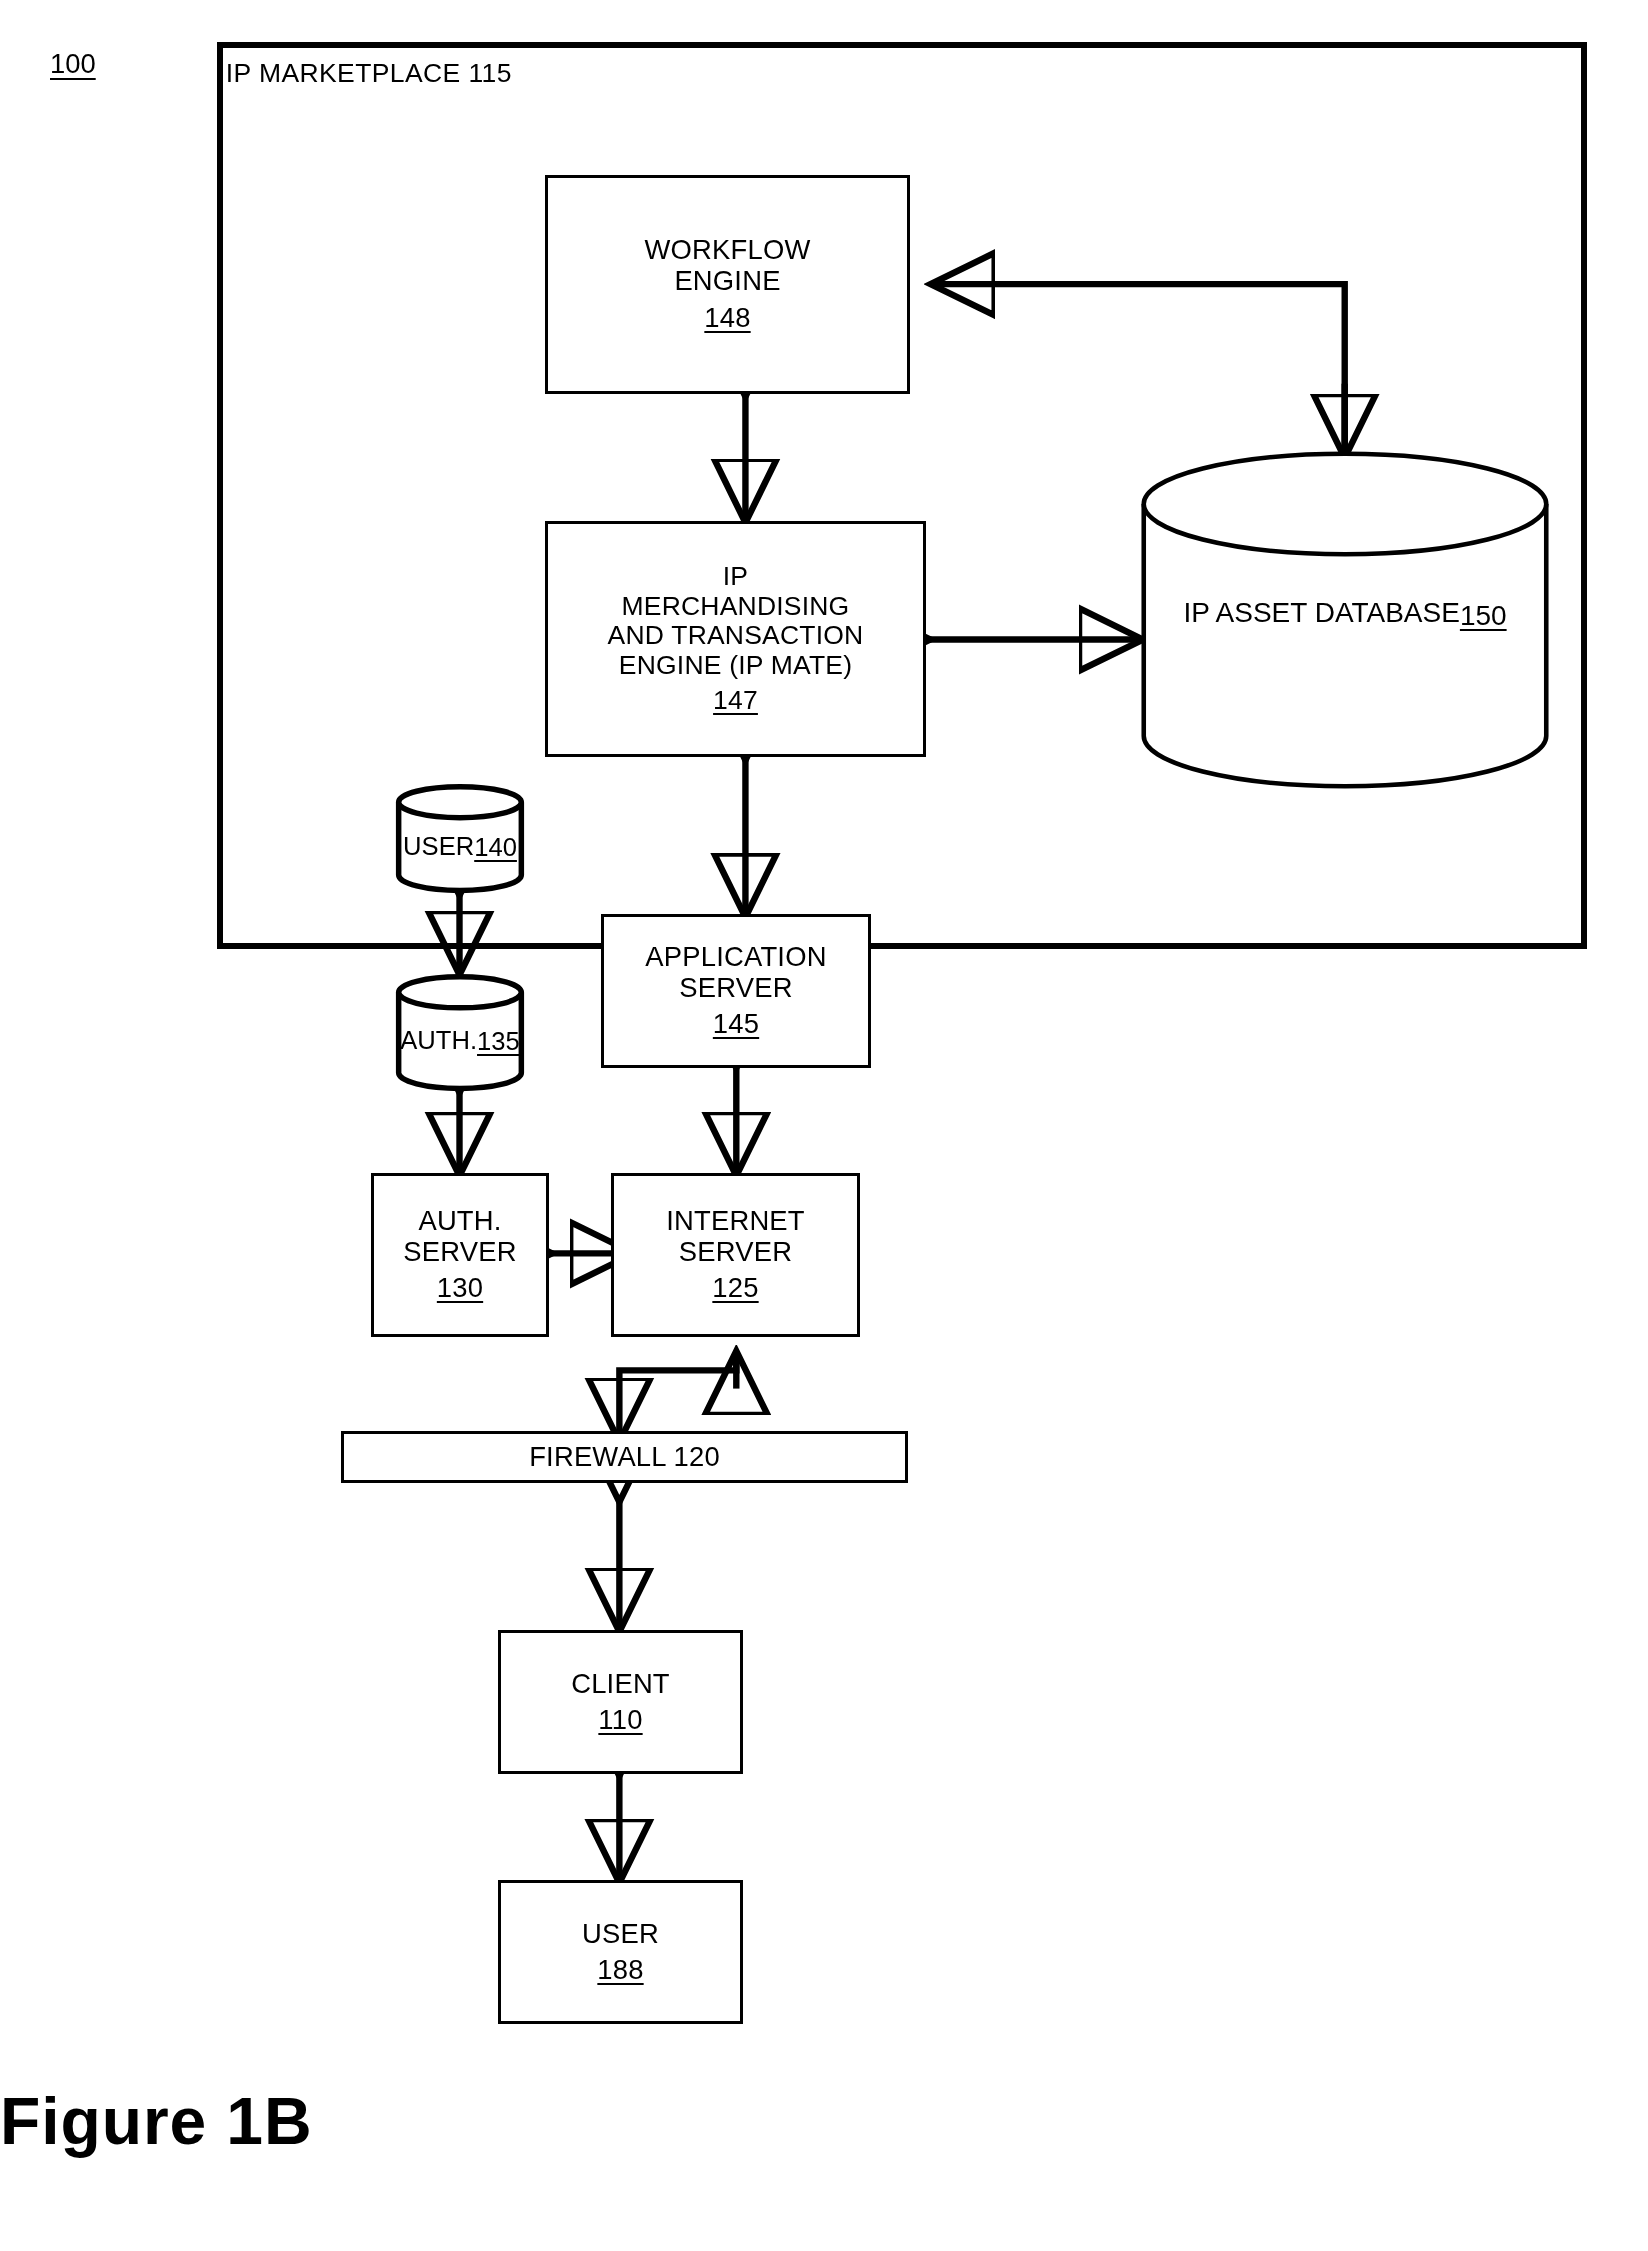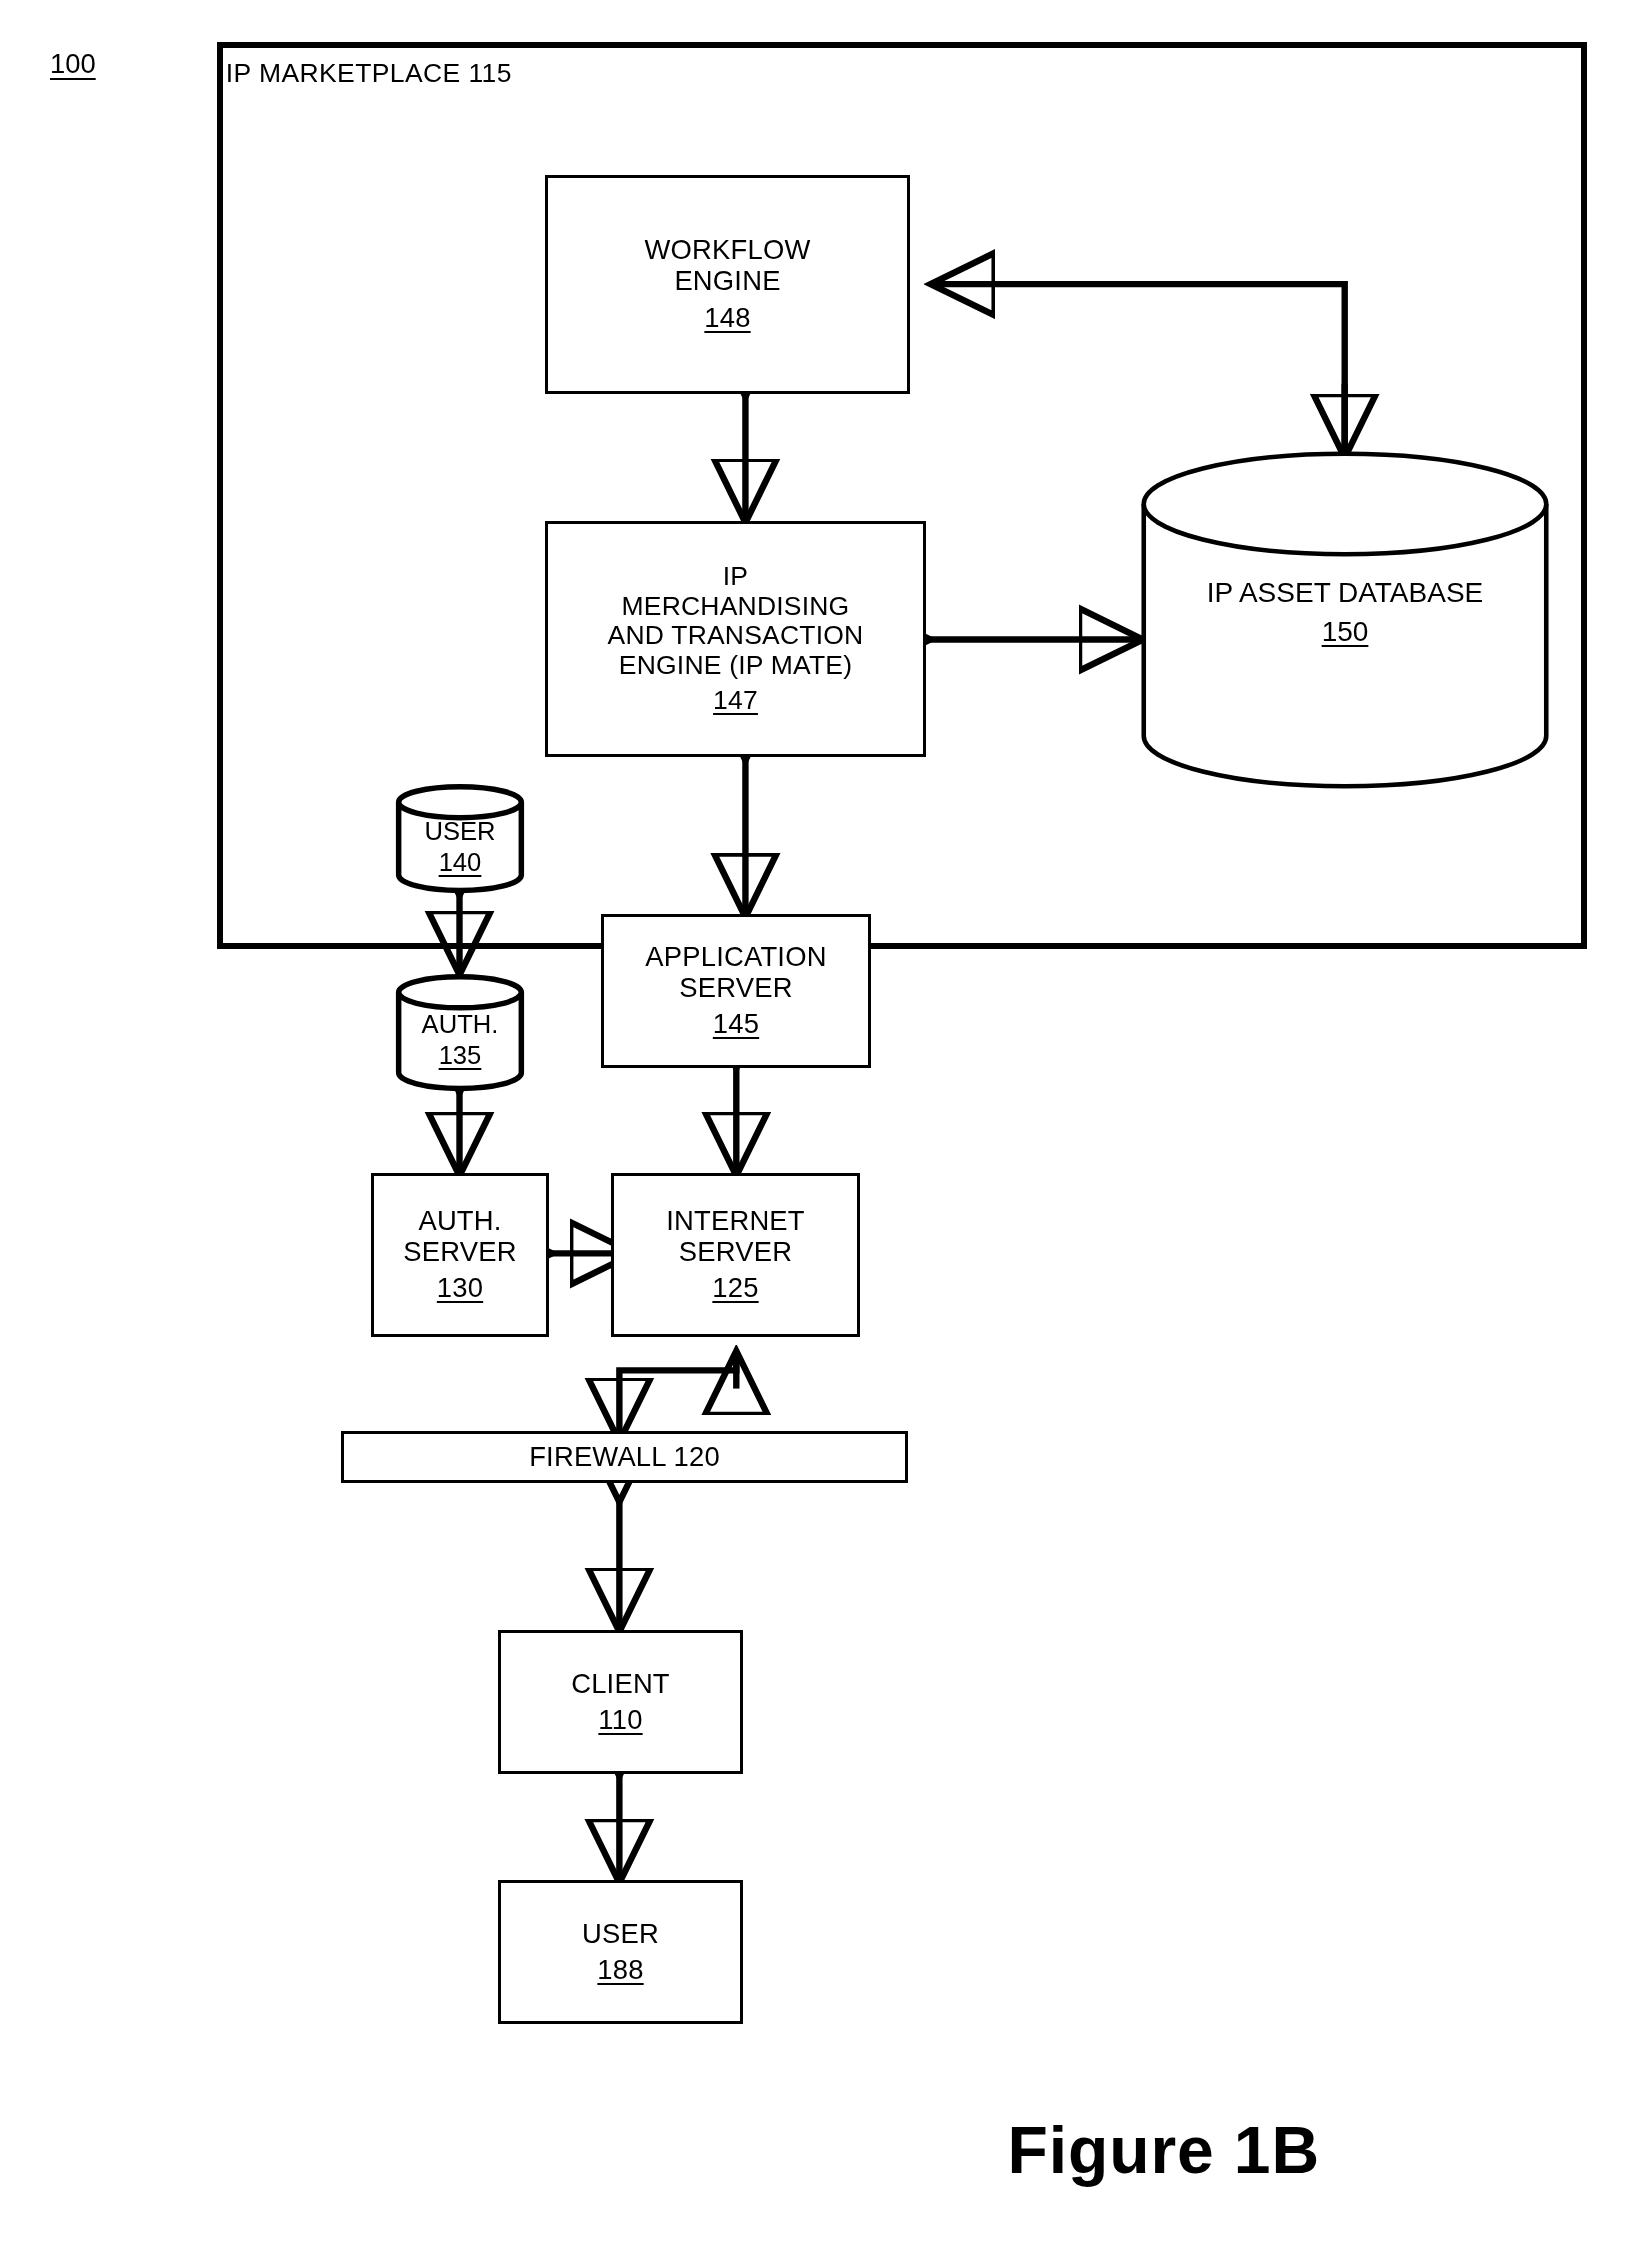--- a/index.html
+++ b/index.html
@@ -79,46 +79,45 @@
     text-decoration: underline;
     text-underline-offset: 4.6px;
   }
 
   
   #fig-caption {
     position: absolute;
     left: 0;
     top: 2083px;
     width: 1320px;
-    text-align: right;
+    text-align: left;
     font-size: 66px;
     font-weight: bold;
     letter-spacing: 0.9px;
-    margin-top: 29px;
   }
 
   
   .cyl {
     position: absolute;
     box-sizing: border-box;
     z-index: 5;
   }
   .cyl .cyl-svg {
     position: absolute;
     left: 0; top: 0;
     width: 100%;
     height: 100%;
   }
   .cyl .cyl-text {
     position: absolute;
     left: 0;
     width: 100%;
     text-align: center;
     display: flex;
-    flex-direction: column;
+    flex-direction: row;
     align-items: center;
     justify-content: center;
     line-height: 1.14;
   }
 
   
   #wires {
     position: absolute;
     left: 0; top: 0;
     width: 1648px;

